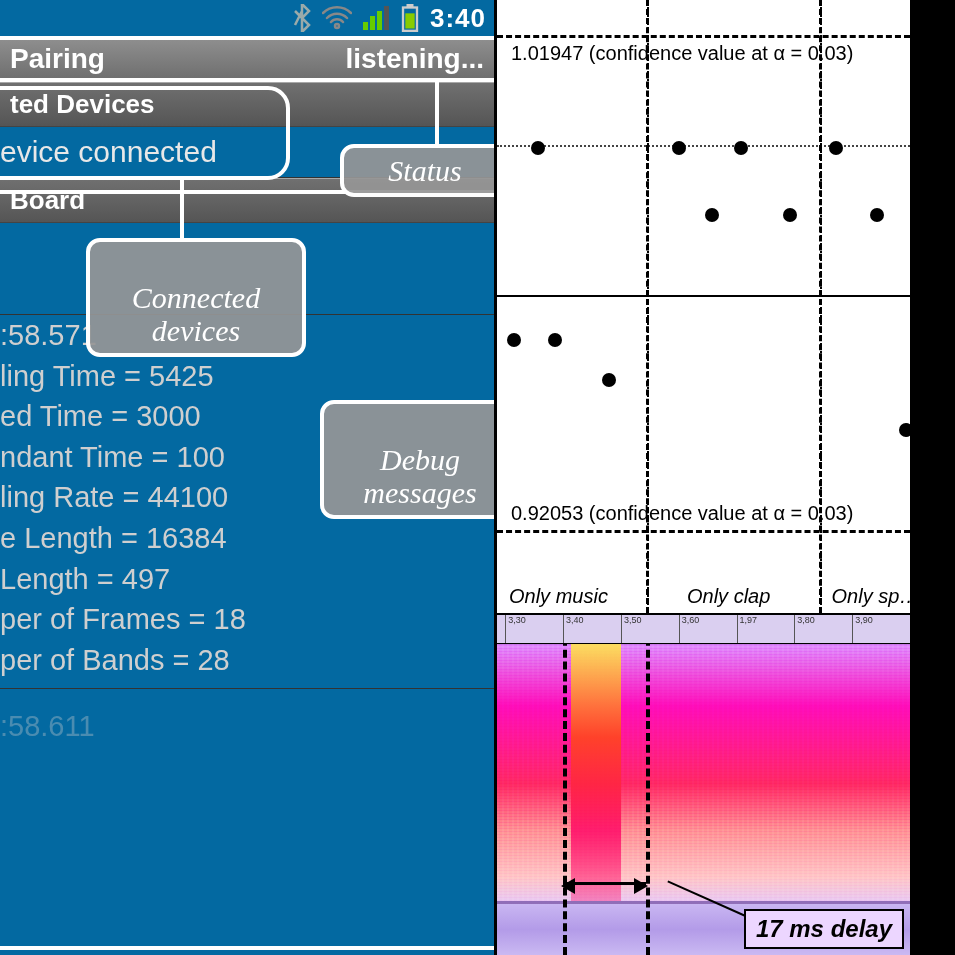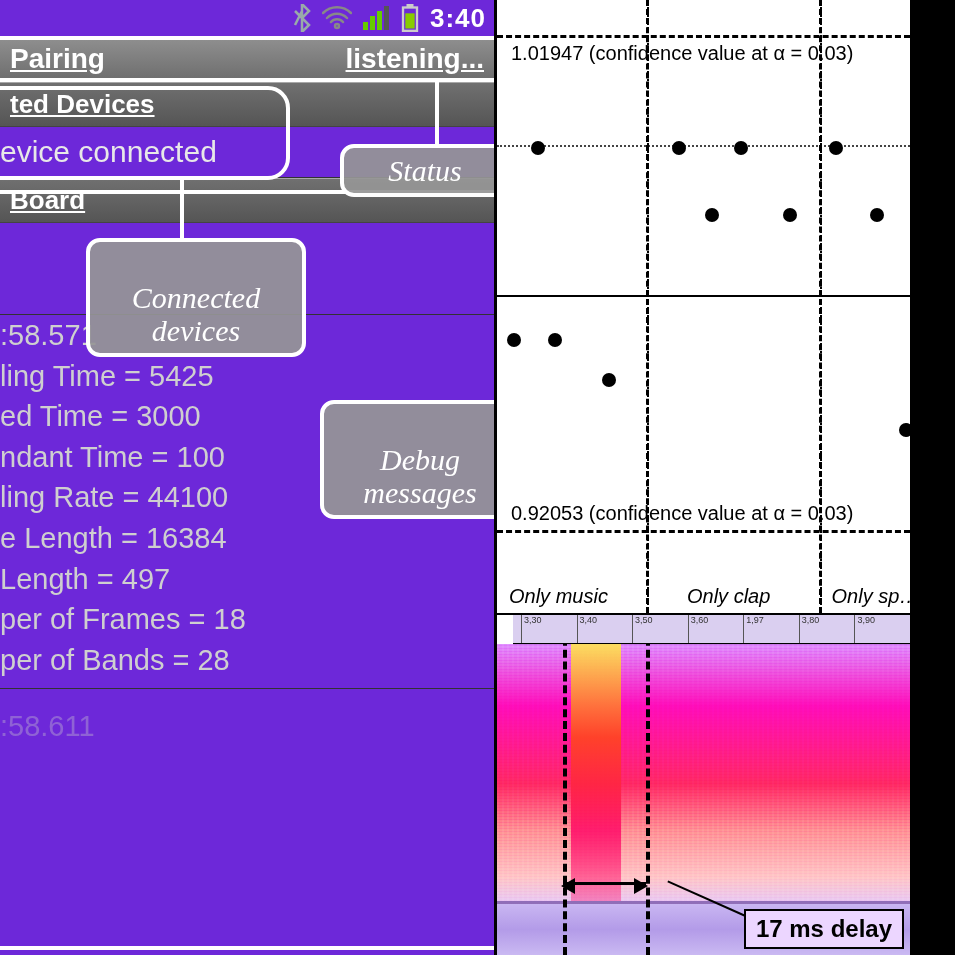--- a/index.html
+++ b/index.html
@@ -1,32 +1,32 @@
 <!DOCTYPE html>
 <html><head>
 <meta charset="utf-8">
 <style>
   * { box-sizing: border-box; margin: 0; padding: 0; }
   html, body { width: 955px; height: 955px; overflow: hidden; font-family: sans-serif; }
   body { display: flex; background: #000; }
 
   
-  .left { position: relative; width: 494px; height: 955px; background:#6d28d9; color:#fff; }
+  .left { position: relative; width: 494px; height: 955px; background:#0369a1; color:#fff; }
   .statusbar {
     height: 36px; display:flex; justify-content:flex-end; align-items:center;
     gap:10px; padding-right:8px; color:#fff; font-size:26px; font-weight:600;
   }
   .sb-icon { display:inline-flex; align-items:center; justify-content:center; }
   .sb-clock { font-family: sans-serif; letter-spacing:1px; }
 
   .hbar {
     background: linear-gradient(#909090,#6d6d6d);
     color:#fff; font-size:28px; font-weight:600;
     padding:6px 10px; display:flex; justify-content:space-between; align-items:center;
-    border-top:1px solid #a8a8a8; border-bottom:1px solid #444;text-decoration:underline;
+    border-top:1px solid #a8a8a8; border-bottom:1px solid #444;
   }
   .hbar.sub { background: linear-gradient(#707070,#555); font-size:26px; font-weight:600; }
   .body-line {
     color:#e8e8e8; font-size:30px; padding:8px 0 8px 0; border-bottom:1px solid #333;
   }
   .debug-block { margin-top:91px; border-top:1px solid #333; }
   .debug-line { color:#cfcfcf; font-size:29px; line-height:1.4; }
 
   
   .callout {
@@ -63,20 +63,21 @@
     background:
       linear-gradient(to bottom,
         rgba(220,130,255,0.9) 0%,
         rgba(255,0,180,0.95) 20%,
         rgba(255,30,90,0.95) 45%,
         rgba(255,120,120,0.8) 60%,
         rgba(255,160,160,0.6) 75%,
         rgba(200,150,255,0.5) 85%,
         rgba(120,100,255,0.6) 100%);
     overflow:hidden;
+    font-style:italic;
   }
   .spec-tick { position:absolute; top:0; height:100%; border-left:1px solid #555; font-size:9px; padding-left:2px; color:#333;}
   .spec-noise {
     position:absolute; inset:0;
     background:
       repeating-linear-gradient(90deg, rgba(255,255,255,0.07) 0 2px, transparent 2px 5px),
       repeating-linear-gradient(0deg, rgba(80,0,120,0.15) 0 1px, transparent 1px 3px);
     mix-blend-mode: overlay;
   }
   .spec-burst {
@@ -219,21 +220,21 @@
     <div class="dot" style="left:10%; top:148px"></div>
     <div class="dot" style="left:44%; top:148px"></div>
     <div class="dot" style="left:52%; top:215px"></div>
     <div class="dot" style="left:59%; top:148px"></div>
     <div class="dot" style="left:71%; top:215px"></div>
     <div class="dot" style="left:82%; top:148px"></div>
     <div class="dot" style="left:92%; top:215px"></div>
     <div class="dot" style="left:99%; top:430px"></div>
   </div>
 
-  <div style="position:absolute;left:16px;right:0;top:615px;height:30px;background:#dacff0;border-bottom:2px solid #000">
+  <div style="position:absolute;left:0;right:0;top:615px;height:30px;background:#dacff0;border-bottom:2px solid #000">
     <div class="spec-tick" style="left:2%">3,30</div>
     <div class="spec-tick" style="left:16%">3,40</div>
     <div class="spec-tick" style="left:30%">3,50</div>
     <div class="spec-tick" style="left:44%">3,60</div>
     <div class="spec-tick" style="left:58%">1,97</div>
     <div class="spec-tick" style="left:72%">3,80</div>
     <div class="spec-tick" style="left:86%">3,90</div>
   </div>
 
   <div class="spectrogram">

